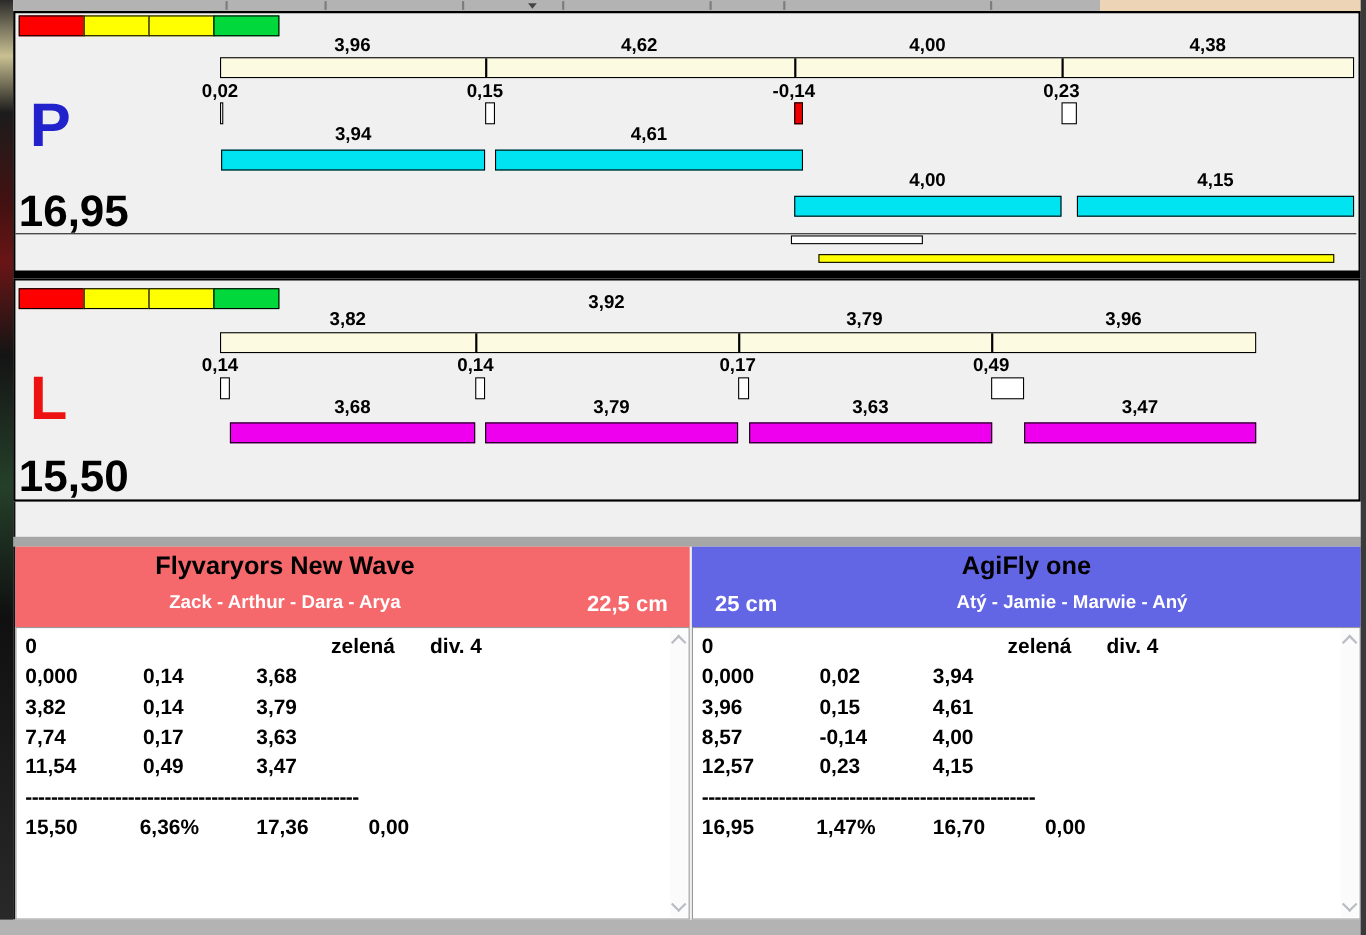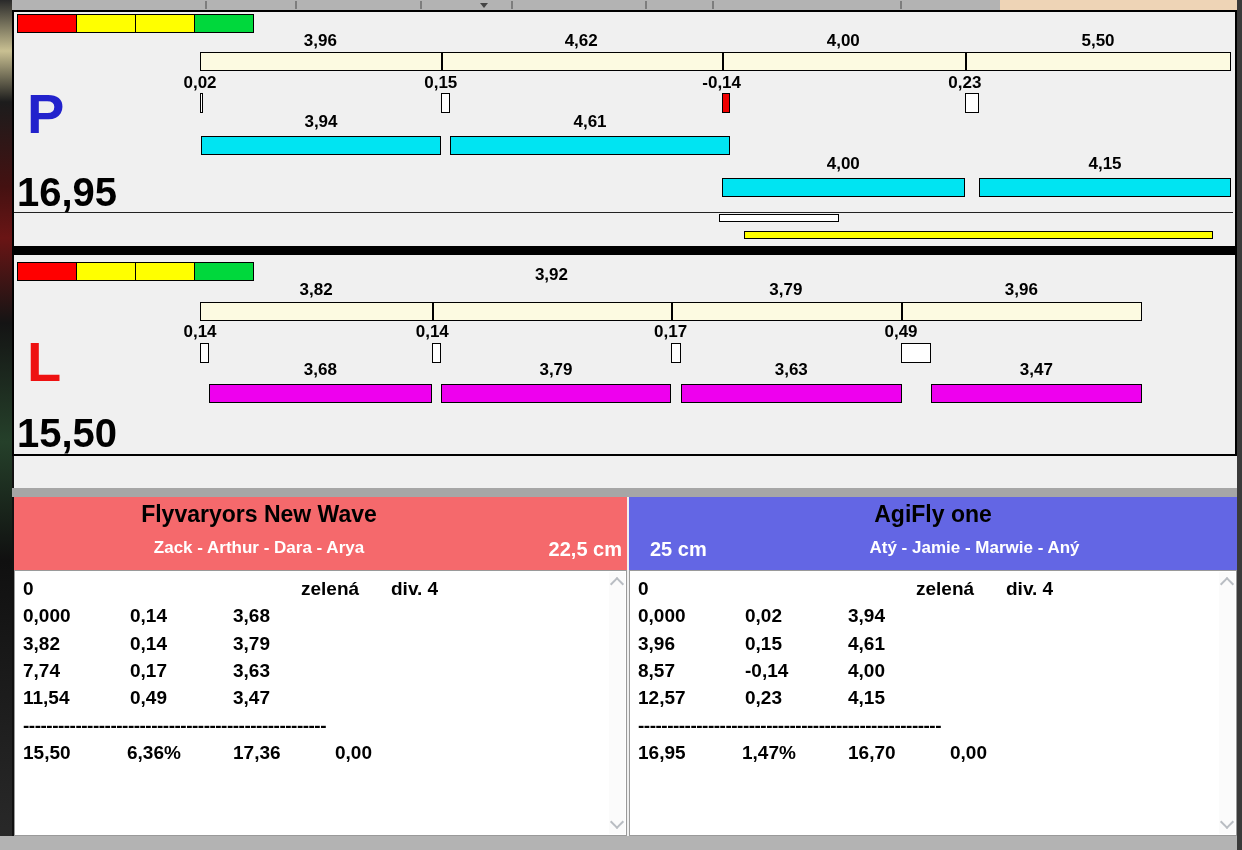--- a/index.html
+++ b/index.html
@@ -76,21 +76,21 @@
         </div>
         <div class="abs num" style="left: 266.384px; top: 20px; width: 80px;">3,96</div>
         <div class="abs num" style="left: 156px; top: 62px; width: 60px;">0,02</div>
         <div class="abs tickrect" style="left: 186px; top: 81px; width: 3px; background: rgb(255, 255, 255);"></div>
         <div class="abs num" style="left: 527.216px; top: 20px; width: 80px;">4,62</div>
         <div class="abs num" style="left: 396.768px; top: 62px; width: 60px;">0,15</div>
         <div class="abs tickrect" style="left: 426.768px; top: 81px; width: 9.12px; background: rgb(255, 255, 255);"></div>
         <div class="abs num" style="left: 789.264px; top: 20px; width: 80px;">4,00</div>
         <div class="abs num" style="left: 677.664px; top: 62px; width: 60px;">-0,14</div>
         <div class="abs tickrect" style="left: 707.664px; top: 81px; width: 8.512px; background: rgb(238, 0, 0);"></div>
-        <div class="abs num" style="left: 1044.02px; top: 20px; width: 80px;">5,50</div>
+        <div class="abs num" style="left: 1044.02px; top: 20px; width: 80px;">4,38</div>
         <div class="abs num" style="left: 920.864px; top: 62px; width: 60px;">0,23</div>
         <div class="abs tickrect" style="left: 950.864px; top: 81px; width: 13.984px; background: rgb(255, 255, 255);"></div>
         <div class="abs num" style="left: 266.992px; top: 101px; width: 80px;">3,94</div>
         <div class="abs runbar" style="left: 187.216px; top: 124px; width: 239.552px; background: rgb(0, 228, 242);"></div>
         <div class="abs num" style="left: 536.032px; top: 101px; width: 80px;">4,61</div>
         <div class="abs runbar" style="left: 435.888px; top: 124px; width: 280.288px; background: rgb(0, 228, 242);"></div>
         <div class="abs num" style="left: 789.264px; top: 143px; width: 80px;">4,00</div>
         <div class="abs runbar" style="left: 707.664px; top: 166px; width: 243.2px; background: rgb(0, 228, 242);"></div>
         <div class="abs num" style="left: 1051.01px; top: 143px; width: 80px;">4,15</div>
         <div class="abs runbar" style="left: 964.848px; top: 166px; width: 252.32px; background: rgb(0, 228, 242);"></div>
@@ -126,21 +126,21 @@
         <div class="abs num" style="left: 737.28px; top: 106px; width: 80px;">3,63</div>
         <div class="abs runbar" style="left: 666.928px; top: 129px; width: 220.704px; background: rgb(238, 0, 238);"></div>
         <div class="abs num" style="left: 982.304px; top: 106px; width: 80px;">3,47</div>
         <div class="abs runbar" style="left: 916.816px; top: 129px; width: 210.976px; background: rgb(238, 0, 238);"></div>
       </div>
     </div>
   <div id="teams">
       <div class="team-header" style="left: 14px; width: 613px; background: rgb(245, 105, 108);">
         <div class="abs team-members" style="left: 0px; width: 490px;">Zack - Arthur - Dara - Arya</div>
         <div class="abs team-title" style="left: 0px; width: 490px;">Flyvaryors New Wave</div>
-        <div class="abs jump-height" style="top: 41px; right: 5px;">22,5 cm</div>
+        <div class="abs jump-height" style="top: 41px; right: 20px;">22,5 cm</div>
       </div>
       <div class="result-area" style="left: 14px; width: 613px;">
         <div class="result-row" style="top: 4px;">
           <div class="cell" style="left: 8px;">0</div>
           <div class="cell" style="left: 286px;">zelená</div>
           <div class="cell" style="left: 376px;">div. 4</div>
         </div>
         <div class="result-row" style="top: 31.3px;">
           <div class="cell" style="left: 8px;">0,000</div>
           <div class="cell" style="left: 115px;">0,14</div>

